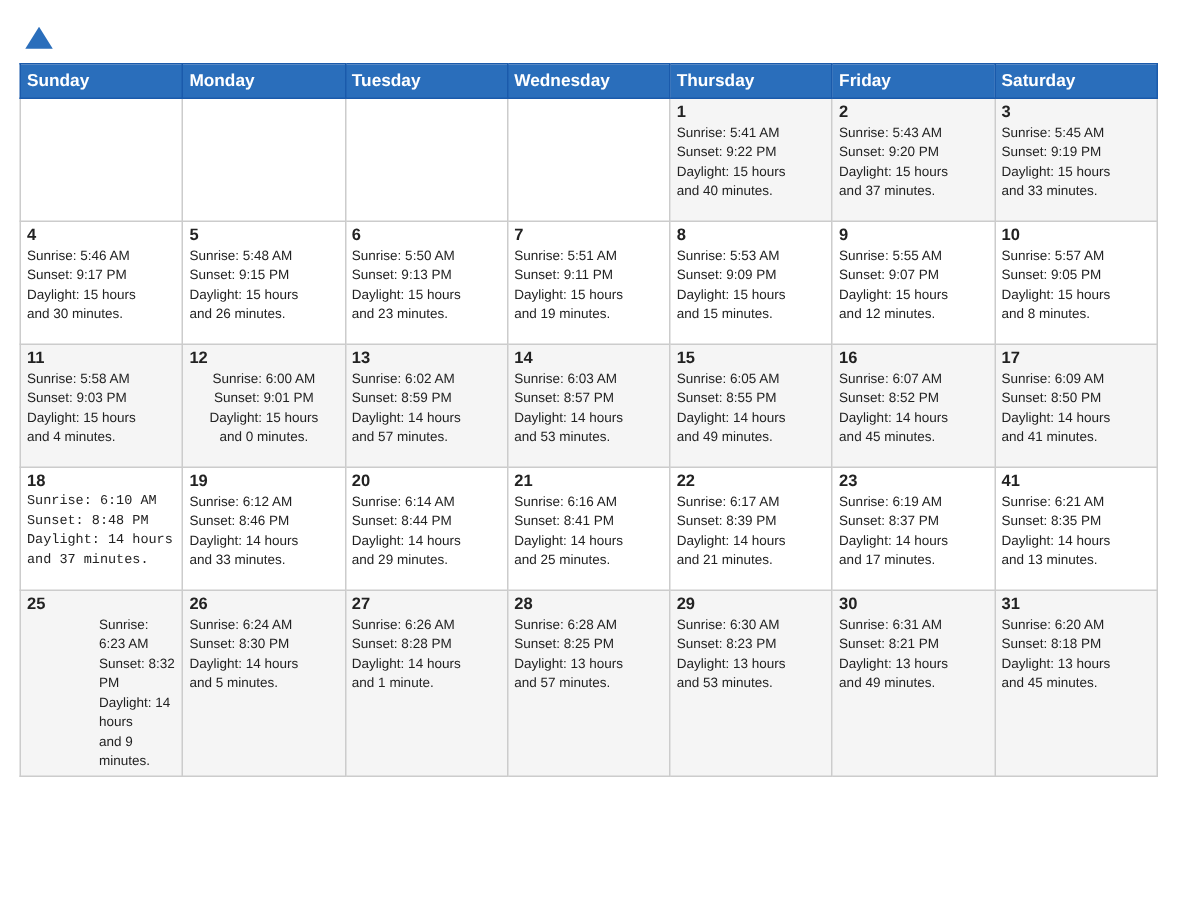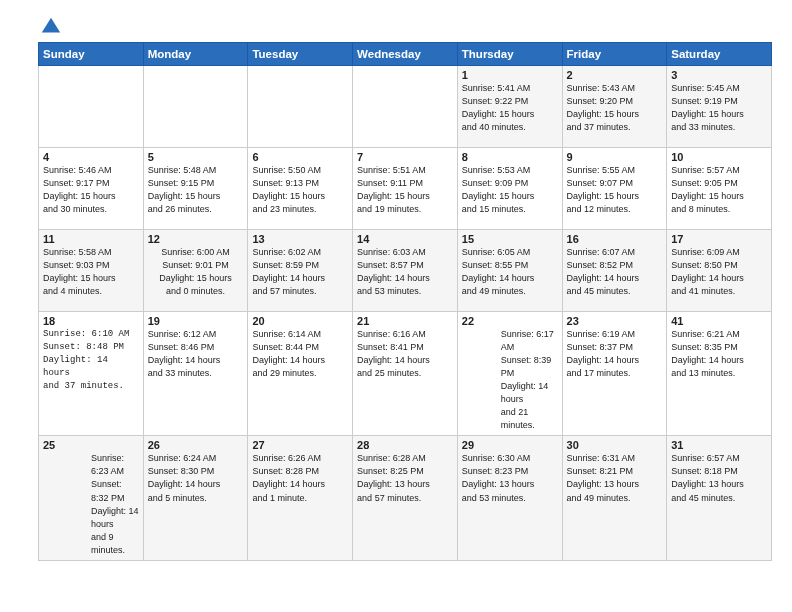--- a/index.html
+++ b/index.html
@@ -6,21 +6,21 @@
     body {
       font-family: Arial, sans-serif;
       background: #fff;
       width: 792px;
       height: 612px;
       overflow: hidden;
     }
     .page {
       width: 792px;
       height: 612px;
-      padding: 16px 20px 10px 38px;
+      padding: 16px 20px 10px 13px;
     }
     .header {
       display: flex;
       justify-content: space-between;
       align-items: flex-start;
       margin-bottom: 8px;
     }
     .logo {
       display: flex;
       flex-direction: column;
@@ -287,21 +287,21 @@
           </td>
           <td>
             <span class="day-num">21</span>
             <div class="day-info" style="white-space: pre-line;">Sunrise: 6:16 AM
 Sunset: 8:41 PM
 Daylight: 14 hours
 and 25 minutes.</div>
           </td>
           <td>
             <span class="day-num">22</span>
-            <div class="day-info" style="white-space: pre-line; margin-left: 39px;">Sunrise: 6:17 AM
+            <div class="day-info" style="white-space: pre-line;">Sunrise: 6:17 AM
 Sunset: 8:39 PM
 Daylight: 14 hours
 and 21 minutes.</div>
           </td>
           <td>
             <span class="day-num">23</span>
             <div class="day-info" style="white-space: pre-line;">Sunrise: 6:19 AM
 Sunset: 8:37 PM
 Daylight: 14 hours
 and 17 minutes.</div>
@@ -352,21 +352,21 @@
           </td>
           <td>
             <span class="day-num">30</span>
             <div class="day-info" style="white-space: pre-line;">Sunrise: 6:31 AM
 Sunset: 8:21 PM
 Daylight: 13 hours
 and 49 minutes.</div>
           </td>
           <td>
             <span class="day-num">31</span>
-            <div class="day-info" style="white-space: pre-line;">Sunrise: 6:57 AM
+            <div class="day-info" style="white-space: pre-line;">Sunrise: 6:20 AM
 Sunset: 8:18 PM
 Daylight: 13 hours
 and 45 minutes.</div>
           </td>
         </tr>
       </tbody>
   </table>
 </div>
 
 </body></html>

